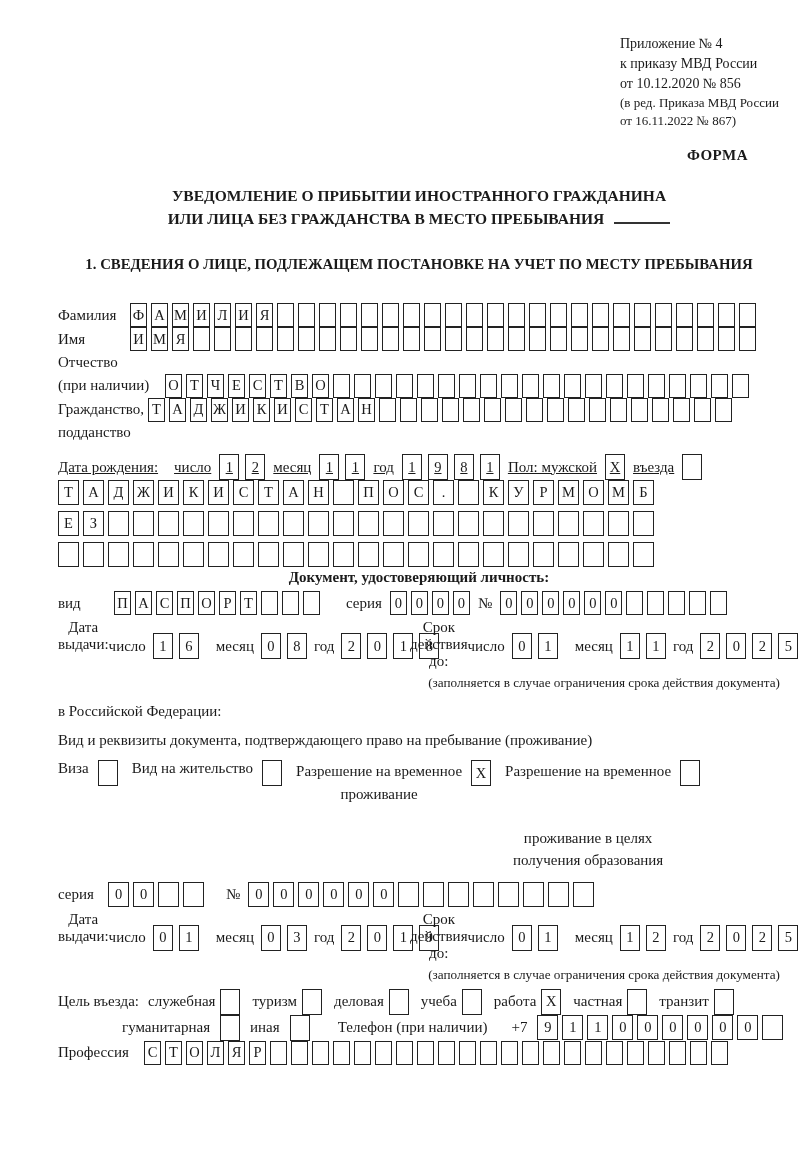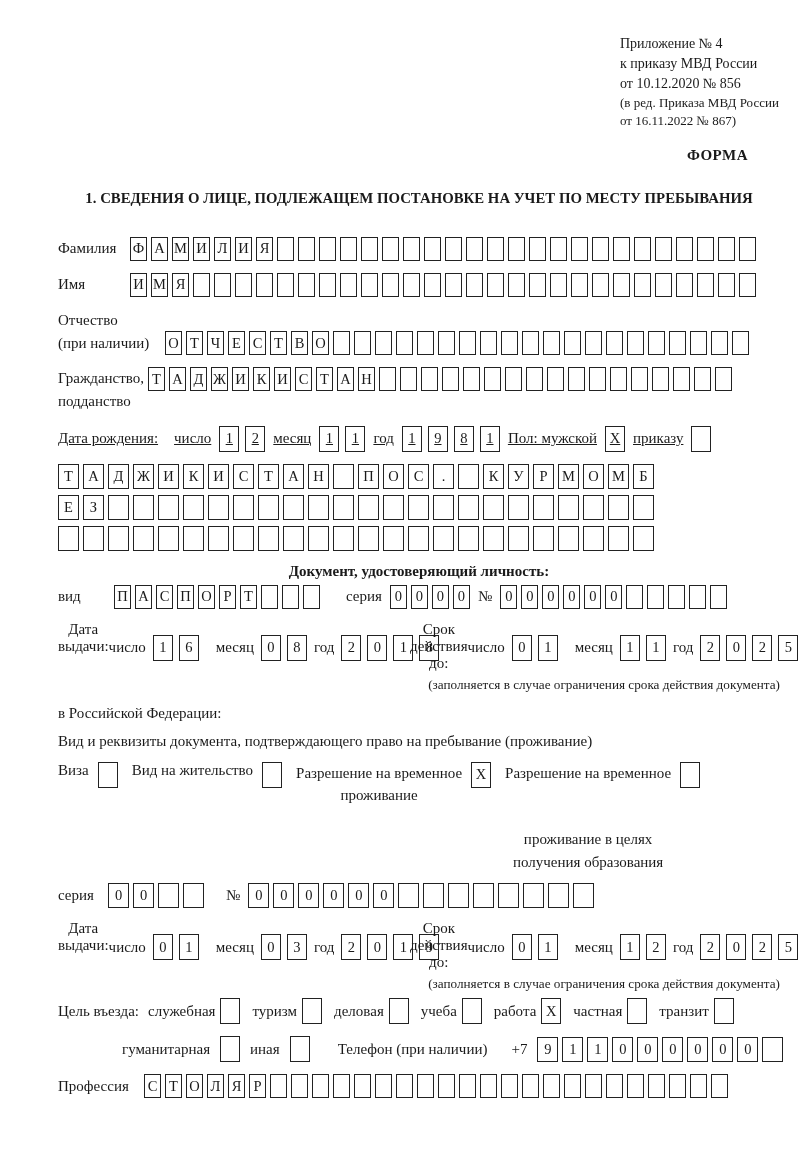--- a/index.html
+++ b/index.html
@@ -16,21 +16,21 @@
   .ref { margin-left:562px; line-height:1.42; font-size:14px; }
   .ref .small { font-size:13px; }
   .forma { text-align:right; padding-right:32px; font-weight:bold; margin-top:16px; font-size:15px; letter-spacing:.5px; }
 
   
   .title { text-align:center; font-weight:bold; margin-top:20px; font-size:15.5px; line-height:1.5; }
   .uline { display:inline-block; width:56px; border-bottom:2px solid #333; margin-left:10px; vertical-align:baseline; }
   .sec-heading { text-align:center; font-weight:bold; margin-top:26px; margin-bottom:30px; font-size:14.8px; }
 
   
-  .row { display:flex; align-items:center; margin-bottom:12px; }
+  .row { display:flex; align-items:center; margin-bottom:0; }
   .lbl { white-space:nowrap; }
   .cells { display:inline-flex; gap:4px; }
   .cell {
     display:inline-flex; align-items:center; justify-content:center;
     width:17px; height:24px; border:1.6px solid #222;
     font-size:14.5px; background:#fff; flex:none;
   }
   .cells.wide .cell { width:21px; height:25px; }
   .cells.box { gap:6px; }
   .cells.box .cell { width:20px; height:26px; }
@@ -64,20 +64,24 @@
   <div class="ref">
     <div>Приложение № 4</div>
     <div>к приказу МВД России</div>
     <div>от 10.12.2020 № 856</div>
     <div class="small">(в ред. Приказа МВД России</div>
     <div class="small">от 16.11.2022 № 867)</div>
   </div>
 
   <div class="forma">ФОРМА</div>
 
+  <div class="title">
+    <div>УВЕДОМЛЕНИЕ О ПРИБЫТИИ ИНОСТРАННОГО ГРАЖДАНИНА</div>
+    <div><span>ИЛИ ЛИЦА БЕЗ ГРАЖДАНСТВА В МЕСТО ПРЕБЫВАНИЯ</span><span class="uline"></span></div>
+  </div>
 
   <div class="sec-heading">1. СВЕДЕНИЯ О ЛИЦЕ, ПОДЛЕЖАЩЕМ ПОСТАНОВКЕ НА УЧЕТ ПО МЕСТУ ПРЕБЫВАНИЯ</div>
 
   <div class="row">
     <span class="lbl" style="width:72px;">Фамилия</span>
     <span class="cells">
         <span class="cell">Ф</span>
         <span class="cell">А</span>
         <span class="cell">М</span>
         <span class="cell">И</span>
@@ -236,21 +240,21 @@
     <span class="cells box">
         <span class="cell">1</span>
         <span class="cell">9</span>
         <span class="cell">8</span>
         <span class="cell">1</span>
       </span>
     <span class="lbl">Пол: мужской</span>
     <span class="cells box">
         <span class="cell">X</span>
       </span>
-    <span class="lbl">приказу</span>
+    <span class="lbl">въезда</span>
     <span class="cells box">
         <span class="cell"></span>
       </span>
   </div>
 
   <div class="row" style="align-items:flex-start;">
     <span class="stack">
       <span class="cells wide">
           <span class="cell">Т</span>
           <span class="cell">А</span>

